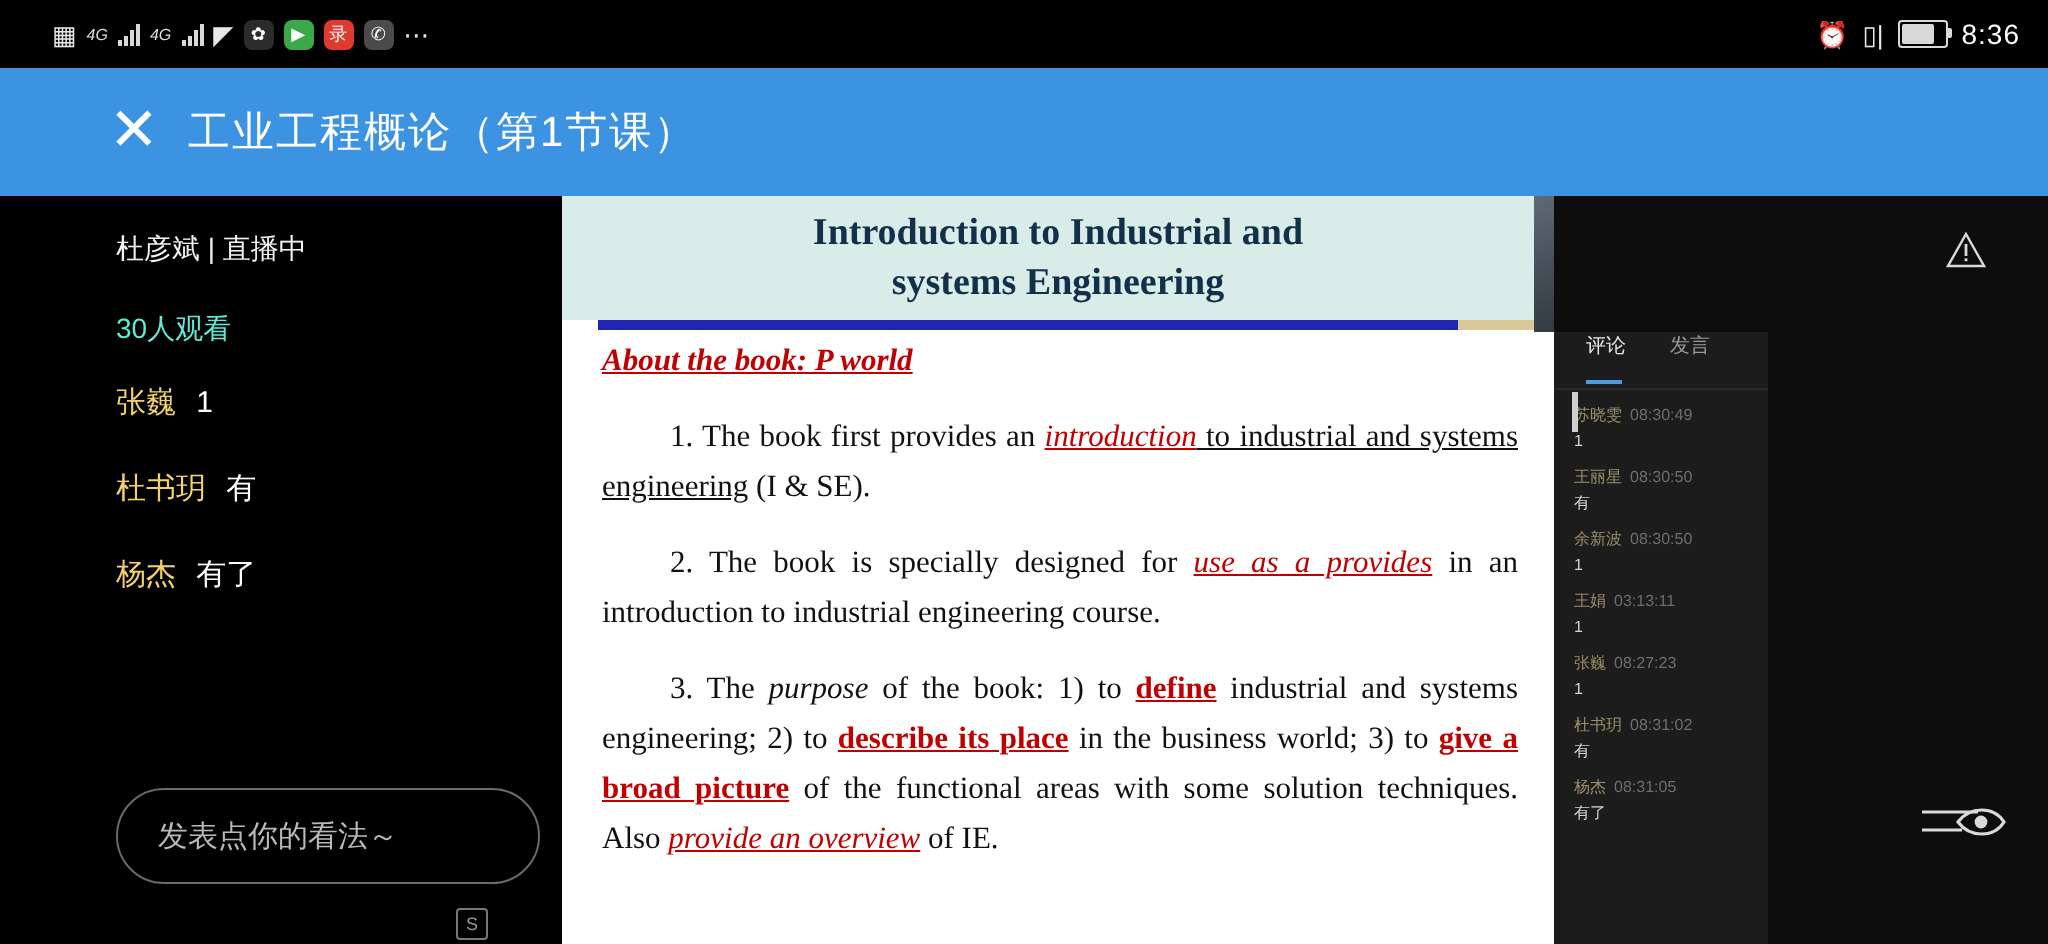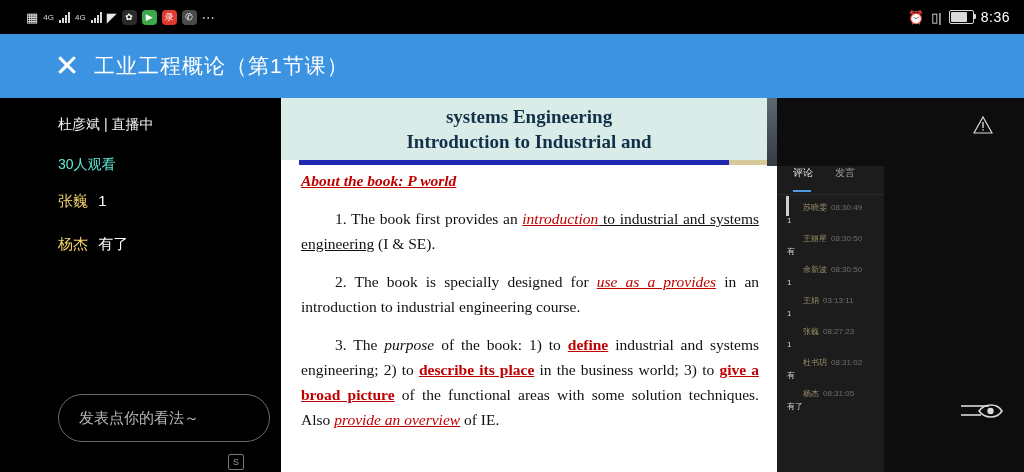--- a/index.html
+++ b/index.html
@@ -59,21 +59,21 @@
   }
   .sig-bars i {
     display: block;
     width: 2px;
     background: #d8d8d8;
   }
   .sig-bars i:nth-child(1){height:3px}
   .sig-bars i:nth-child(2){height:5px}
   .sig-bars i:nth-child(3){height:8px}
   .sig-bars i:nth-child(4){height:11px}
-  .tiny-label { font-size: 8px; color: #ddd; vertical-align: top; }
+  .tiny-label { font-size: 8px; color: #ddd; vertical-align: top; font-style: italic; }
   .app-dot {
     width: 15px; height: 15px;
     border-radius: 4px;
     display: inline-block;
     font-size: 9px;
     color: #fff;
     text-align: center;
     line-height: 15px;
   }
   .battery {
@@ -323,21 +323,21 @@
     left: 16px; top: 24px;
     width: 18px; height: 2px;
     background: #4d9ae0;
   }
   .mini-chat {
     padding: 6px 6px 0 10px;
     font-size: 8px;
     color: #8d8d8d;
     line-height: 13px;
   }
-  .mini-chat .name { color: #9a8f6a; padding-left: 16px; }
+  .mini-chat .name { color: #9a8f6a; }
   .mini-chat .time { color: #6e6e6e; margin-left: 4px; }
   .mini-chat .msg { color: #d4d4d4; }
   .mini-row { margin-bottom: 5px; }
   .cursor-bar {
     position: absolute;
     left: 9px; top: 30px;
     width: 3px; height: 20px;
     background: #cfcfcf;
   }
   .warn-icon {
@@ -403,33 +403,37 @@
 
     <div class="left-panel">
       <div class="host-line">杜彦斌 | 直播中</div>
       <div class="viewer-line">30人观看</div>
       <div class="chat-list">
         <div class="chat-row">
           <span class="chat-user">张巍</span>
           <span class="chat-msg">1</span>
         </div>
         <div class="chat-row">
+          <span class="chat-user">杜书玥</span>
+          <span class="chat-msg">有</span>
+        </div>
+        <div class="chat-row">
           <span class="chat-user">杨杰</span>
           <span class="chat-msg">有了</span>
         </div>
       </div>
       <div class="input-pill">发表点你的看法～</div>
       <div class="watermark">S</div>
     </div>
 
     <div class="slide">
       <div class="slide-title-band"></div>
       <div class="slide-title">
+        <div>Introduction to Industrial and</div>
         <div>systems Engineering</div>
-        <div>Introduction to Industrial and</div>
       </div>
       <div class="title-underline"></div>
       <div class="title-underline2"></div>
 
       <div class="slide-body">
         <p>
           <span class="about">About the book</span><span class="about plain">: P world</span>
         </p>
         <p class="p-indent">
           <span>1. The book first provides an </span><span class="em-red">introduction</span><span class="u-blk"> to industrial and systems engineering</span><span> (I &amp; SE).</span>

